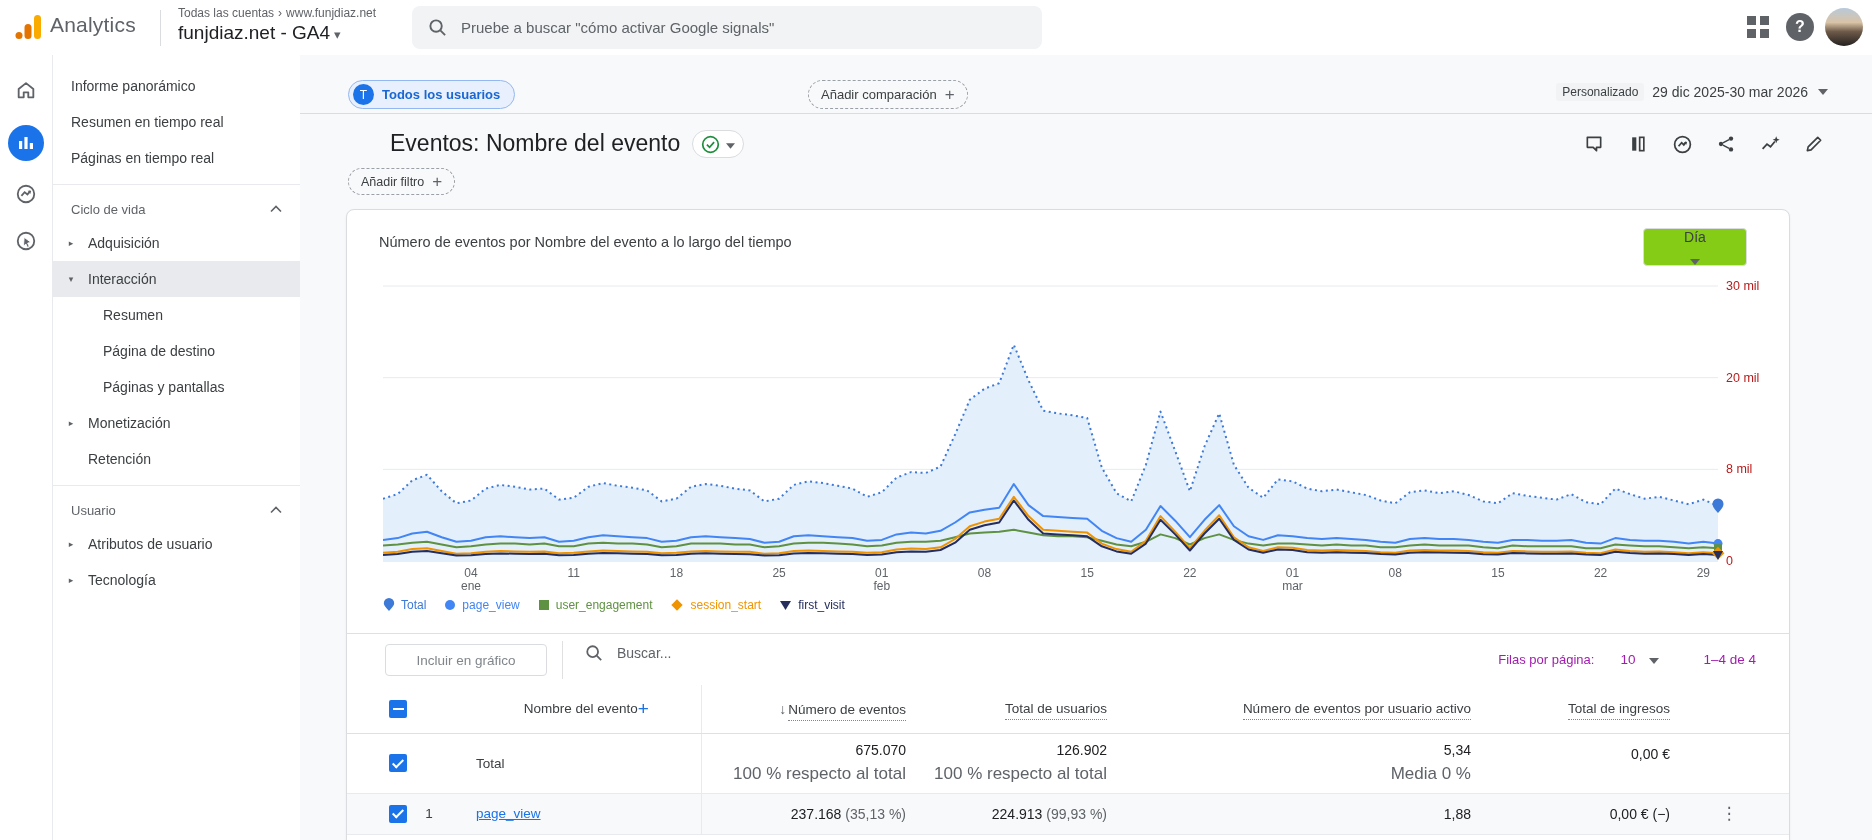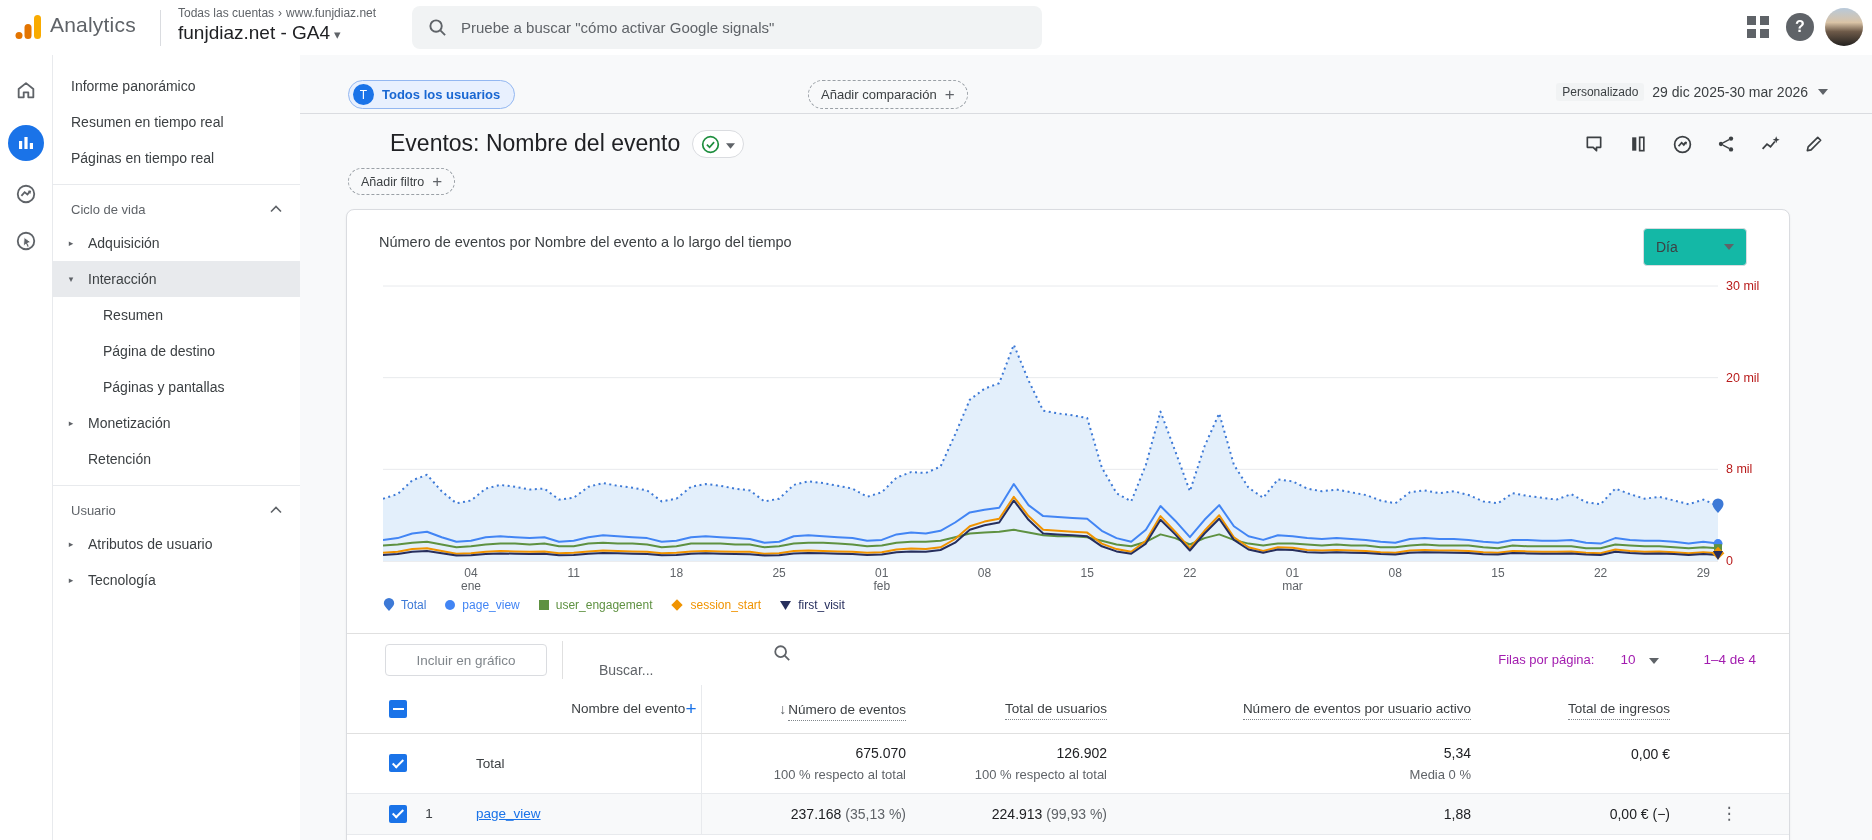--- a/index.html
+++ b/index.html
@@ -60,56 +60,56 @@
   .report-title { font-size:23px; color:#202124; }
   .title-badge { margin-left:12px; height:28px; border:1px solid #dadce0; border-radius:14px; background:#fff; display:flex; align-items:center; padding:0 8px; }
   .title-badge .caretwrap { margin-left:6px; }
   .title-icons { position:absolute; right:47px; top:78px; display:flex; align-items:center; gap:22px; }
   .ticon { width:22px; height:22px; display:flex; align-items:center; justify-content:center; cursor:pointer; }
   .chip-filter { position:absolute; left:48px; top:113px; height:27px; padding:11px 12px; font-size:12.5px; }
 
   
   .card { position:absolute; left:46px; top:154px; width:1444px; height:660px; background:#fff; border:1px solid #dadce0; border-radius:8px; box-shadow:0 1px 2px rgba(60,64,67,.08); }
   .chart-title { position:absolute; left:32px; top:24px; font-size:14.5px; color:#3c4043; }
-  .granularity { position:absolute; right:42px; top:18px; width:104px; height:38px; border:1px solid #dadce0; border-radius:4px; display:flex; align-items:center; justify-content:space-between; padding:0 12px; font-size:14px; color:#3c4043; background:#14b8a6; cursor:pointer; }
+  .granularity { position:absolute; right:42px; top:18px; width:104px; height:38px; border:1px solid #dadce0; border-radius:4px; display:flex; align-items:center; justify-content:space-between; padding:0 12px; font-size:14px; color:#3c4043; background:#84cc16; cursor:pointer;flex-direction:column; }
   #chart-svg { position:absolute; left:36px; top:61px; }
   .ylabel { position:absolute; width:46px; font-size:12.5px; color:#b91c1c; }
   .xtick { position:absolute; top:357px; width:48px; text-align:center; font-size:12px; color:#5f6368; line-height:13px; }
   .legend { position:absolute; left:36px; top:388px; display:flex; align-items:center; gap:18px; }
   .legend-item { display:flex; align-items:center; gap:6px; font-size:12px; color:#3c4043; }
 
   .table-topline { position:absolute; left:0; top:423px; width:1442px; height:1px; background:#e0e0e0; }
   .tbl-toolbar { position:absolute; left:0; top:424px; width:1442px; height:51px; }
   .include-btn { position:absolute; left:38px; top:10px; width:162px; height:32px; border:1px solid #dadce0; border-radius:4px; background:#fff; color:#80868b; font-size:13.5px; display:flex; align-items:center; justify-content:center; }
   .tb2-divider { position:absolute; left:215px; top:7px; width:1px; height:38px; background:#e0e0e0; }
-  .tbl-search { position:absolute; left:238px; top:10px; display:flex; align-items:center;flex-direction:column; }
+  .tbl-search { position:absolute; left:238px; top:10px; display:flex; align-items:center; }
   .tbl-search input { border:none; outline:none; font-size:14px; color:#5f6368; margin-left:14px; width:380px; font-family:inherit; background:transparent; }
   .tbl-search input::placeholder { color:#5f6368; }
   .pager { position:absolute; right:33px; top:0; height:51px; display:flex; align-items:center; font-size:13px; color:#a21caf; }
   .pager .rpp-val { margin-left:26px; font-size:13.5px; }
   .pager .caretwrap { margin-left:14px; }
   .pager .range { margin-left:44px; font-size:13.5px; }
 
   table.data { position:absolute; left:0; top:475px; width:1442px; border-collapse:collapse; table-layout:fixed; }
   table.data td, table.data th { vertical-align:middle; font-weight:normal; }
   .col-metric { border-left:1px solid #e8eaed; }
   tr.hdr { height:48px; }
   tr.hdr th { border-bottom:1px solid #e0e0e0; font-size:13.5px; color:#3c4043; }
   .hdr-dim { text-align:left; }
-  .hdr-dim .wrap { display:flex; align-items:center; justify-content:flex-end; padding-left:27px; padding-right:4px; }
+  .hdr-dim .wrap { display:flex; align-items:center; justify-content:center; padding-left:27px; padding-right:4px; }
   .plus-blue { color:#1a73e8; font-size:19px; }
   th.num { text-align:right; }
   th.num .u { border-bottom:1px dotted #80868b; padding-bottom:3px; white-space:nowrap; }
   .sort-arrow { color:#5f6368; margin-right:2px; font-size:14px; }
   tr.total-row { height:60px; }
   tr.total-row td { border-bottom:1px solid #e8eaed; }
   tr.data-row { height:41px; background:#f8f9fa; }
   tr.data-row td { border-bottom:1px solid #e8eaed; }
   td.num { text-align:right; font-size:14px; color:#202124; }
-  td .sub { font-size:13px; color:#5f6368; margin-top:6px; white-space:nowrap; }
+  td .sub { font-size:17px; color:#5f6368; margin-top:6px; white-space:nowrap; }
   .pct { color:#5f6368; }
   .cell-pad { padding-left:42px; }
   .cb { width:18px; height:18px; border-radius:2px; background:#1a73e8; position:relative; cursor:pointer; }
   .cb.check::after { content:""; position:absolute; left:6px; top:2.5px; width:4px; height:9px; border:solid #fff; border-width:0 2px 2px 0; transform:rotate(45deg); }
   .cb.dash::after { content:""; position:absolute; left:3.5px; top:8px; width:11px; height:2px; background:#fff; }
   .rownum { font-size:13.5px; color:#3c4043; text-align:center; }
   .dim-name { padding-left:27px; font-size:13.5px; color:#3c4043; }
   .dim-link { color:#1a73e8; text-decoration:underline; cursor:pointer; font-size:13.5px; }
   .kebab { text-align:center; color:#5f6368; font-size:17px; letter-spacing:1px; cursor:pointer; }
 </style>

